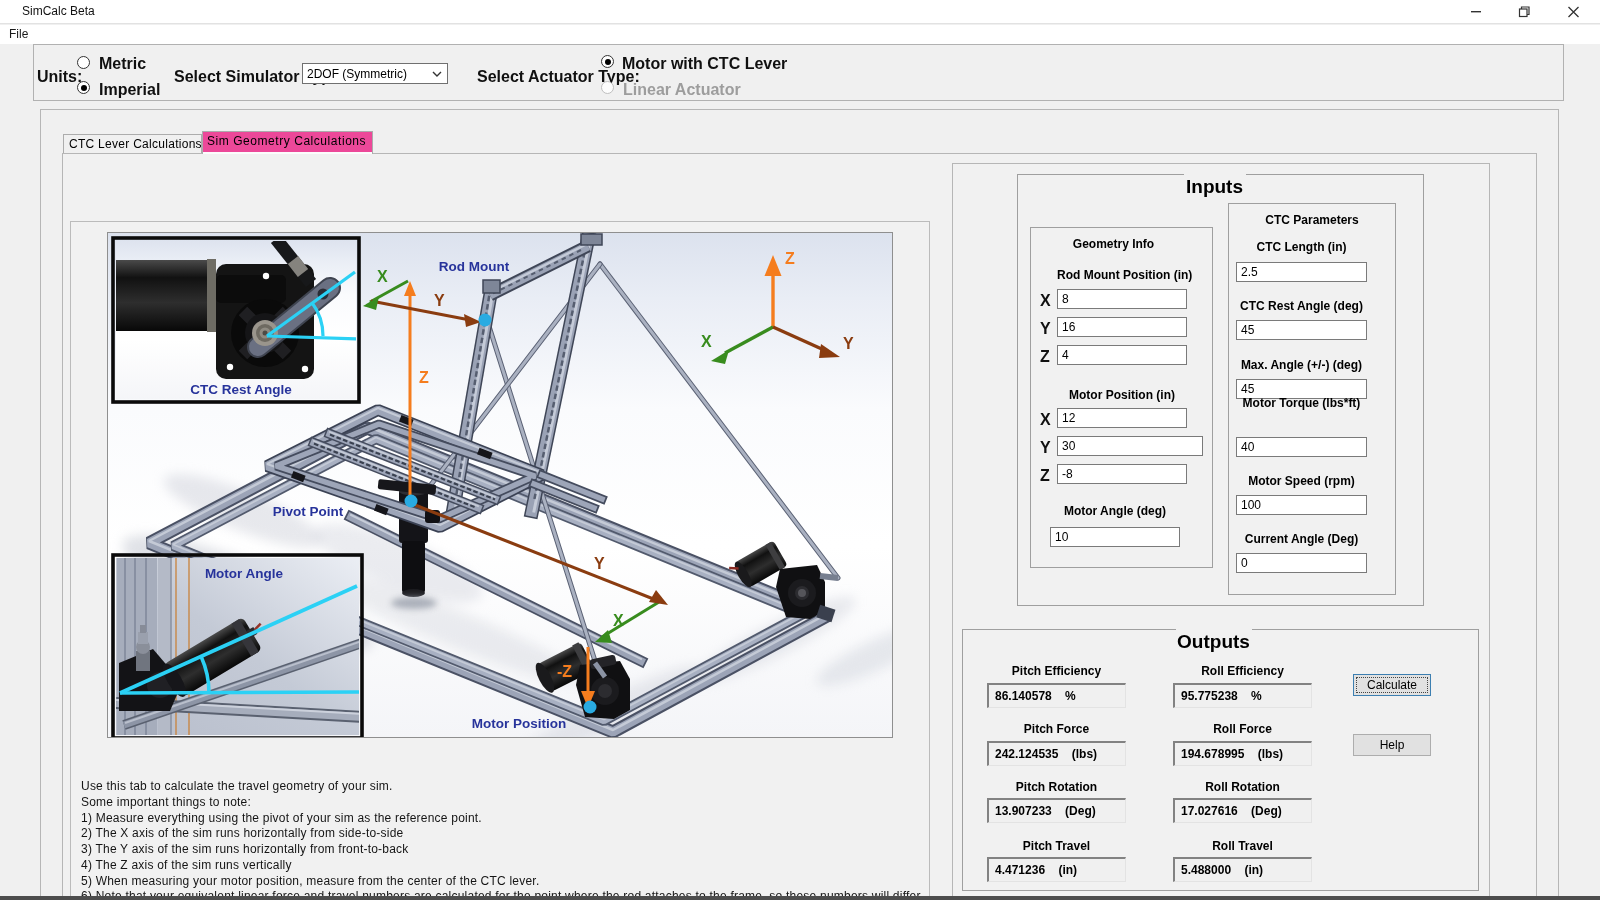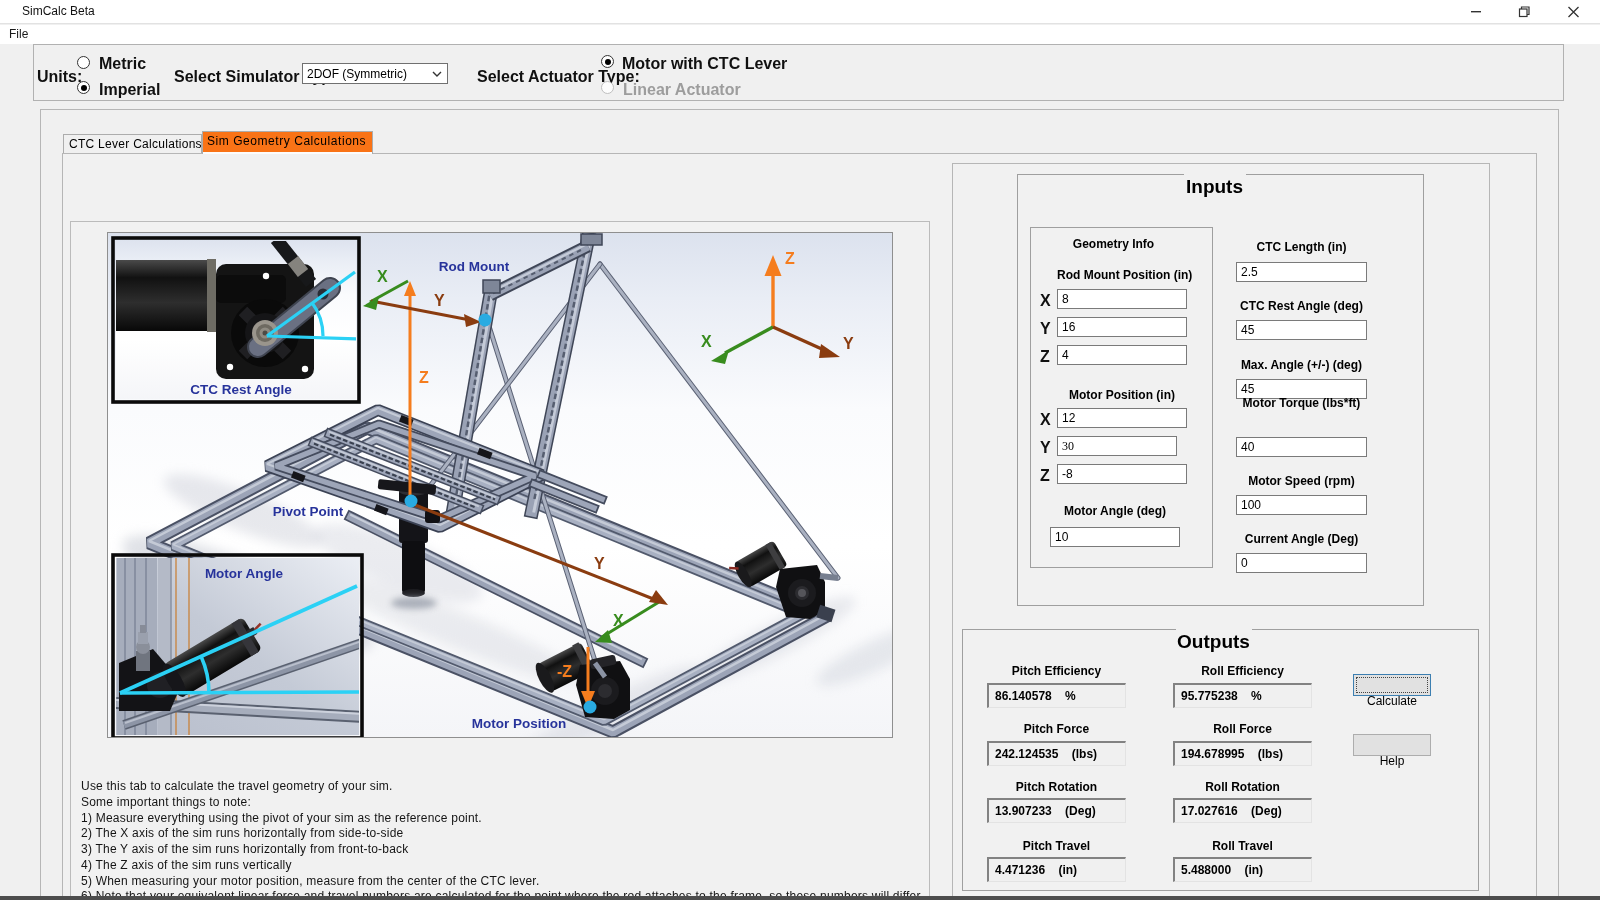--- a/index.html
+++ b/index.html
@@ -19,40 +19,40 @@
   .radio.on::after { content:""; position:absolute; left:2.5px; top:2.5px; width:6px; height:6px; border-radius:50%; background:#000; }
   .radio.dis { border-color:#bfbfbf; background:#fdfdfd; }
   #combo { left:302px; top:63px; width:146px; height:21px; background:#fff; border:1px solid #707070; font-size:12px; }
   #combo span { position:absolute; left:4px; top:3px; }
   #combo svg { position:absolute; right:5px; top:7px; }
   
   #outerpanel { left:40px; top:109px; width:1519px; height:800px; border:1px solid #b6b6b6; }
   .tab { position:absolute; font-size:12px; border:1px solid #acacac; } .tab span { white-space:nowrap; }
   #tab1 { left:63px; top:134px; width:139px; height:20px; background:#f0f0f0; }
   #tab1 span{ position:absolute; left:5px; top:2px; letter-spacing:0.28px; }
-  #tab2 { left:202px; top:131px; width:171px; height:23px; background:#f97316; border-bottom:none; }
+  #tab2 { left:202px; top:131px; width:171px; height:23px; background:#ec4899; border-bottom:none; }
   #tab2 span{ position:absolute; left:4px; top:2px; letter-spacing:0.55px; }
   #tabpage { left:62px; top:153px; width:1475px; height:760px; border:1px solid #b6b6b6; border-top:1px solid #b6b6b6; background:#f1f1f1; }
   #tab2cover { left:203px; top:152px; width:169px; height:2px; background:#fcfcfc; }
   
   #leftpanel { left:70px; top:221px; width:860px; height:690px; border:1px solid #bbbbbb; }
   #pic { left:107px; top:232px; width:786px; height:506px; border:1px solid #8f8f8f; background:#fff; }
   #instr { left:81px; top:779px; font-size:12px; line-height:15.75px; color:#151515; white-space:nowrap; letter-spacing:0.22px; }
   
   #rightpanel { left:952px; top:163px; width:538px; height:745px; border:1px solid #b6b6b6; }
   .groupbox { position:absolute; border:1px solid #9f9f9f; }
   .legend { position:absolute; top:2px; left:50%; transform:translateX(-50%); font-size:19px; line-height:19px; font-weight:bold; white-space:nowrap; }
   .legendgap { position:absolute; top:-2px; left:50%; transform:translateX(-50%); height:4px; background:#f1f1f1; }
   .boxtitle { position:absolute; width:100%; text-align:center; font-size:12px; font-weight:bold; }
   .flabel { position:absolute; font-size:12px; font-weight:bold; white-space:nowrap; text-align:center; }
   .tbox { position:absolute; background:#fff; border:1px solid #7a7a7a; font-size:12px; padding:2px 0 0 4px; }
   .obox { position:absolute; width:139px; height:25px; background:#f0f0f0;
     border-top:2px solid #828282; border-left:2px solid #828282; border-right:1px solid #e3e3e3; border-bottom:1px solid #e3e3e3;
     font-size:12px; font-weight:bold; padding:4px 0 0 6px; white-space:pre; }
-  .btn { position:absolute; width:78px; height:22px; background:#e1e1e1; border:1px solid #adadad; font-size:12px; text-align:center; padding-top:19px; }
+  .btn { position:absolute; width:78px; height:22px; background:#e1e1e1; border:1px solid #adadad; font-size:12px; text-align:center; padding-top:3px; }
   #btncalc { border:1px solid #3c7fb1; }
   #btncalc::after { content:""; position:absolute; left:2px; top:2px; right:2px; bottom:2px; border:1px dotted #444; }
   
   #bottomstrip { left:0px; top:896px; width:1600px; height:4px; background:#4d4d4d; }
 </style>
 </head>
 <body>
 <div id="win">
   <div class="abs" id="titlebar"></div>
   <div class="abs" id="title">SimCalc Beta</div>
@@ -388,26 +388,29 @@
   <div class="lbl" style="left:1040px;top:292px;">X</div>
   <div class="tbox" style="left:1057px;top:289px;width:130px;height:20px;">8</div>
   <div class="lbl" style="left:1040px;top:320px;">Y</div>
   <div class="tbox" style="left:1057px;top:317px;width:130px;height:20px;">16</div>
   <div class="lbl" style="left:1040px;top:348px;">Z</div>
   <div class="tbox" style="left:1057px;top:345px;width:130px;height:20px;">4</div>
   <div class="flabel" style="left:1057px;top:388px;width:130px;">Motor Position (in)</div>
   <div class="lbl" style="left:1040px;top:411px;">X</div>
   <div class="tbox" style="left:1057px;top:408px;width:130px;height:20px;">12</div>
   <div class="lbl" style="left:1040px;top:439px;">Y</div>
-  <div class="tbox" style="left:1057px;top:436px;width:120px;height:20px;font-family:Liberation Serif, serif;">30</div>
+  <div class="tbox" style="left:1057px;top:436px;width:146px;height:20px;">30</div>
   <div class="lbl" style="left:1040px;top:467px;">Z</div>
   <div class="tbox" style="left:1057px;top:464px;width:130px;height:20px;">-8</div>
   <div class="flabel" style="left:1050px;top:504px;width:130px;">Motor Angle (deg)</div>
   <div class="tbox" style="left:1050px;top:527px;width:130px;height:20px;">10</div>
 
+  <div class="groupbox" style="left:1228px;top:203px;width:168px;height:392px;">
+    <div class="boxtitle" style="top:9px;">CTC Parameters</div>
+  </div>
   <div class="flabel" style="left:1236px;top:240px;width:131px;">CTC Length (in)</div>
   <div class="tbox" style="left:1236px;top:262px;width:131px;height:20px;">2.5</div>
   <div class="flabel" style="left:1236px;top:299px;width:131px;">CTC Rest Angle (deg)</div>
   <div class="tbox" style="left:1236px;top:320px;width:131px;height:20px;">45</div>
   <div class="flabel" style="left:1236px;top:358px;width:131px;">Max. Angle (+/-)  (deg)</div>
   <div class="tbox" style="left:1236px;top:379px;width:131px;height:20px;">45</div>
   <div class="flabel" style="left:1236px;top:396px;width:131px;">Motor Torque (lbs*ft)</div>
   <div class="tbox" style="left:1236px;top:437px;width:131px;height:20px;">40</div>
   <div class="flabel" style="left:1236px;top:474px;width:131px;">Motor Speed (rpm)</div>
   <div class="tbox" style="left:1236px;top:495px;width:131px;height:20px;">100</div>

